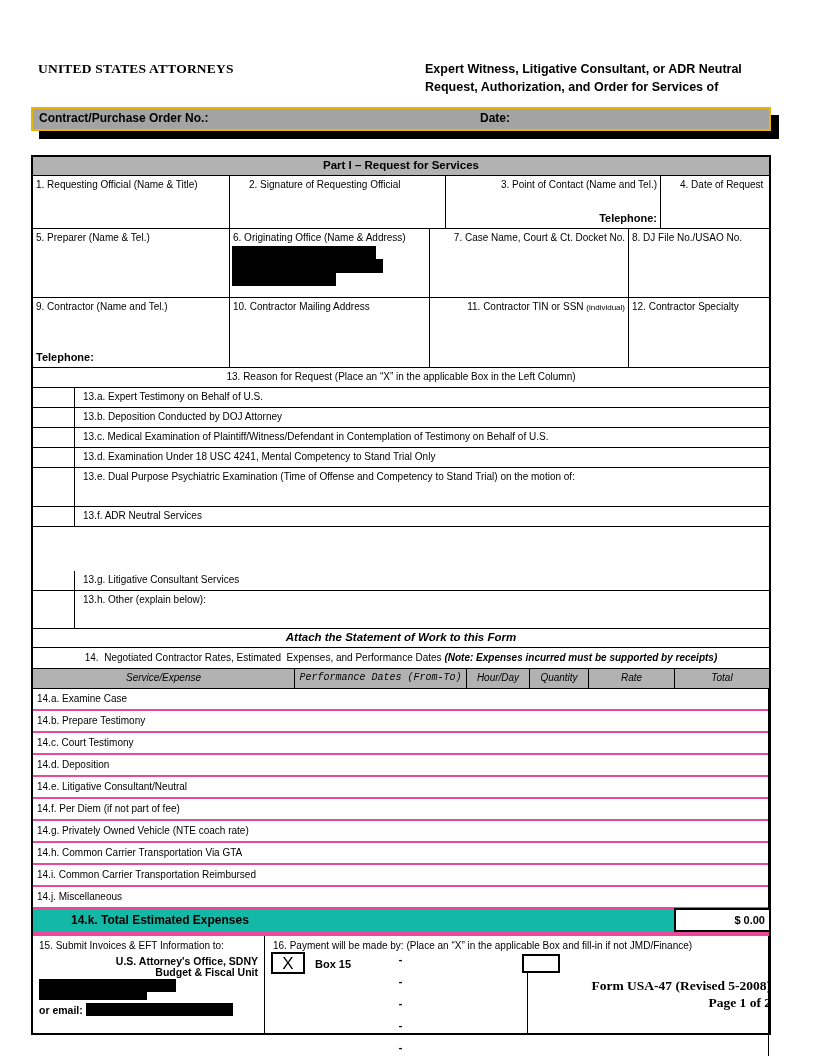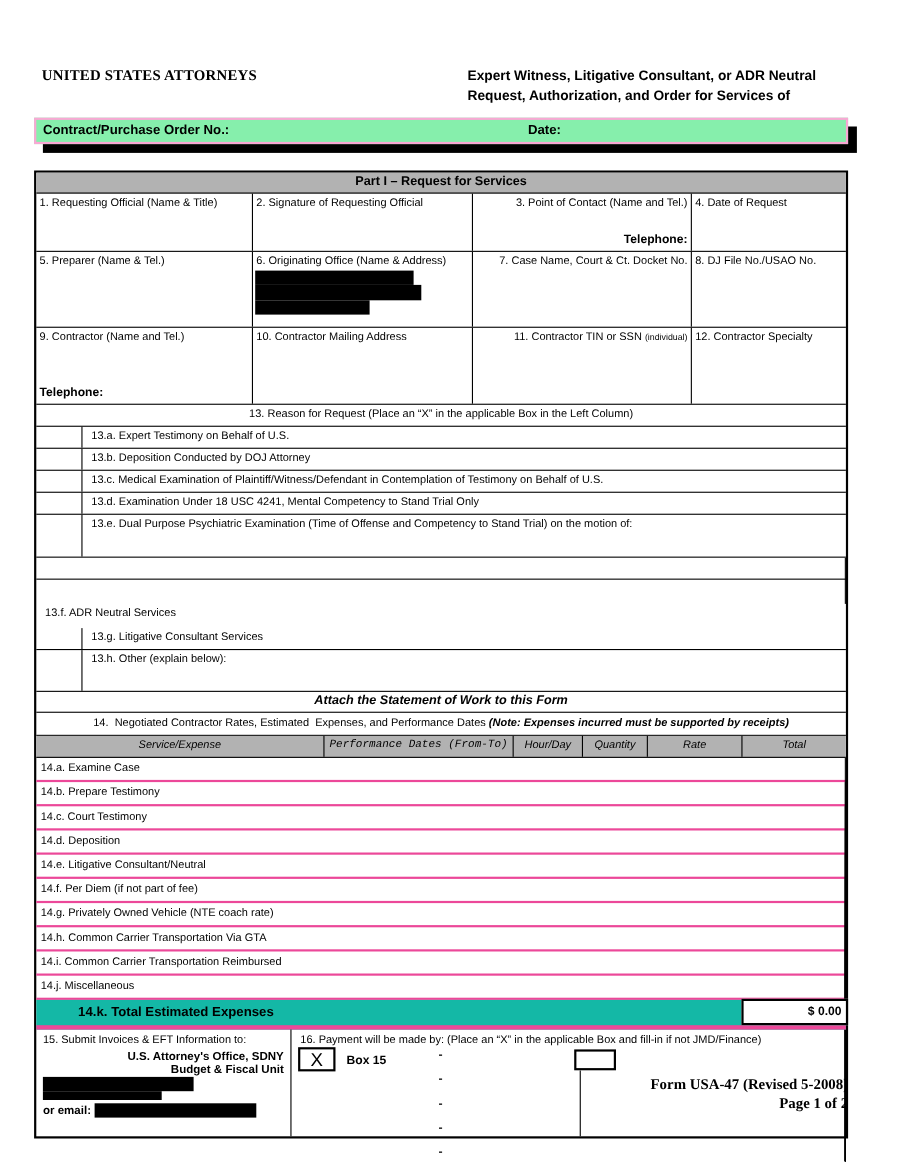--- a/index.html
+++ b/index.html
@@ -4,34 +4,34 @@
 <style>
   html,body{margin:0;padding:0;background:#fff;}
   .page{position:relative;width:816px;height:1056px;background:#fff;
         font-family:"Liberation Sans",sans-serif;color:#000;overflow:hidden;}
   
   .agency{position:absolute;left:38px;top:61px;font-family:"Liberation Serif",serif;
           font-weight:bold;font-size:13.5px;letter-spacing:.2px;}
   .doc-title{position:absolute;left:425px;top:61px;font-weight:bold;font-size:12.5px;line-height:17.5px;}
   
   .contract-bar{position:absolute;left:31px;top:107px;width:740px;height:24px;box-sizing:border-box;
-                border:2px solid #f9a8d4;background:#86efac;box-shadow:8px 8px 0 #000;}
+                border:2px solid #eab308;background:#a3a3a3;box-shadow:8px 8px 0 #000;}
   .contract-bar .lbl{position:absolute;top:2px;font-weight:bold;font-size:12px;}
   .contract-bar .lbl.c{left:6px;} .contract-bar .lbl.d{left:447px;}
   .fillspan{display:inline-block;min-width:40px;height:14px;}
   
   .form{position:absolute;left:31px;top:155px;width:740px;box-sizing:border-box;border:2px solid #000;background:#fff;}
   .bar-part1{height:18px;line-height:17px;background:#b2b2b2;border-bottom:1px solid #000;
              text-align:center;font-weight:bold;font-size:11.5px;}
   .grid-row{display:flex;border-bottom:1px solid #000;}
   .grid-row .cell{box-sizing:border-box;border-right:1px solid #000;padding:3px 3px;
                   font-size:10px;display:flex;flex-direction:column;position:relative;}
   .grid-row .cell:last-child{border-right:none;}
   .c1{flex:0 0 197px;} .c2{flex:0 0 200px;} .c3{flex:0 0 199px;text-align:right;} .c4{flex:1;}
-  .r1{height:52px;} .r2{height:68px;} .r3{height:69px;}
+  .r1{height:52px;gap:16px;} .r2{height:68px;} .r3{height:69px;}
   .tel{font-weight:bold;font-size:11px;margin-top:auto;margin-bottom:1px;}
   .small-paren{font-size:8px;}
   .redact{background:#000;}
   
   .s13-header{height:19px;line-height:18px;border-bottom:1px solid #000;text-align:center;font-size:10px;}
   .reason-row{display:flex;border-bottom:1px solid #000;}
   .reason-check{flex:0 0 42px;box-sizing:border-box;border-right:1px solid #000;}
   .reason-label{flex:1;font-size:10px;padding:3px 4px 0 8px;}
   .attach-row{height:18px;line-height:17px;border-bottom:1px solid #000;text-align:center;
               font-weight:bold;font-style:italic;font-size:11.5px;}
@@ -163,21 +163,21 @@
           <div class="reason-label">13.c. Medical Examination of Plaintiff/Witness/Defendant in Contemplation of Testimony on Behalf of U.S.</div>
         </div>
         <div class="reason-row" style="height: 19px;">
           <div class="reason-check"></div>
           <div class="reason-label">13.d. Examination Under 18 USC 4241, Mental Competency to Stand Trial Only</div>
         </div>
         <div class="reason-row" style="height: 38px;">
           <div class="reason-check"></div>
           <div class="reason-label">13.e. Dual Purpose Psychiatric Examination (Time of Offense and Competency to Stand Trial) on the motion of:</div>
         </div>
-        <div class="reason-row" style="height: 19px; flex-direction: column;">
+        <div class="reason-row" style="height: 19px;">
           <div class="reason-check"></div>
           <div class="reason-label">13.f. ADR Neutral Services</div>
         </div>
         <div class="reason-row" style="height: 19px; margin-top: 44px;">
           <div class="reason-check"></div>
           <div class="reason-label">13.g. Litigative Consultant Services</div>
         </div>
         <div class="reason-row" style="height: 37px;">
           <div class="reason-check"></div>
           <div class="reason-label">13.h. Other (explain below):</div>

